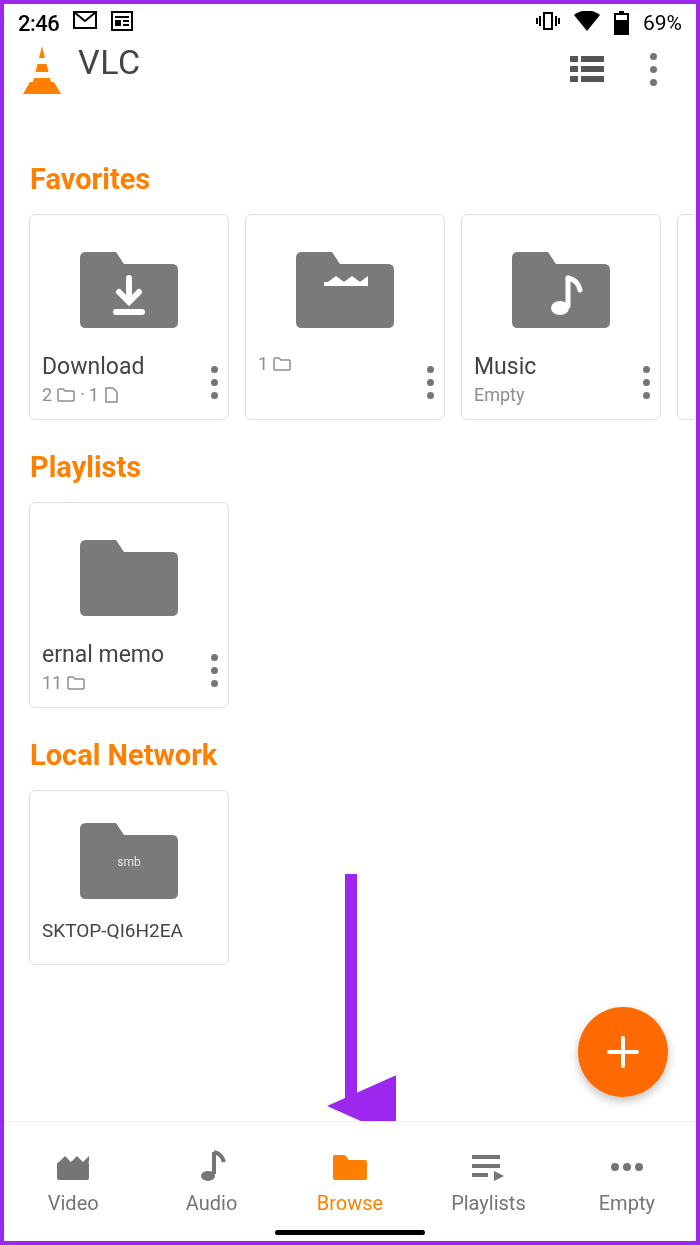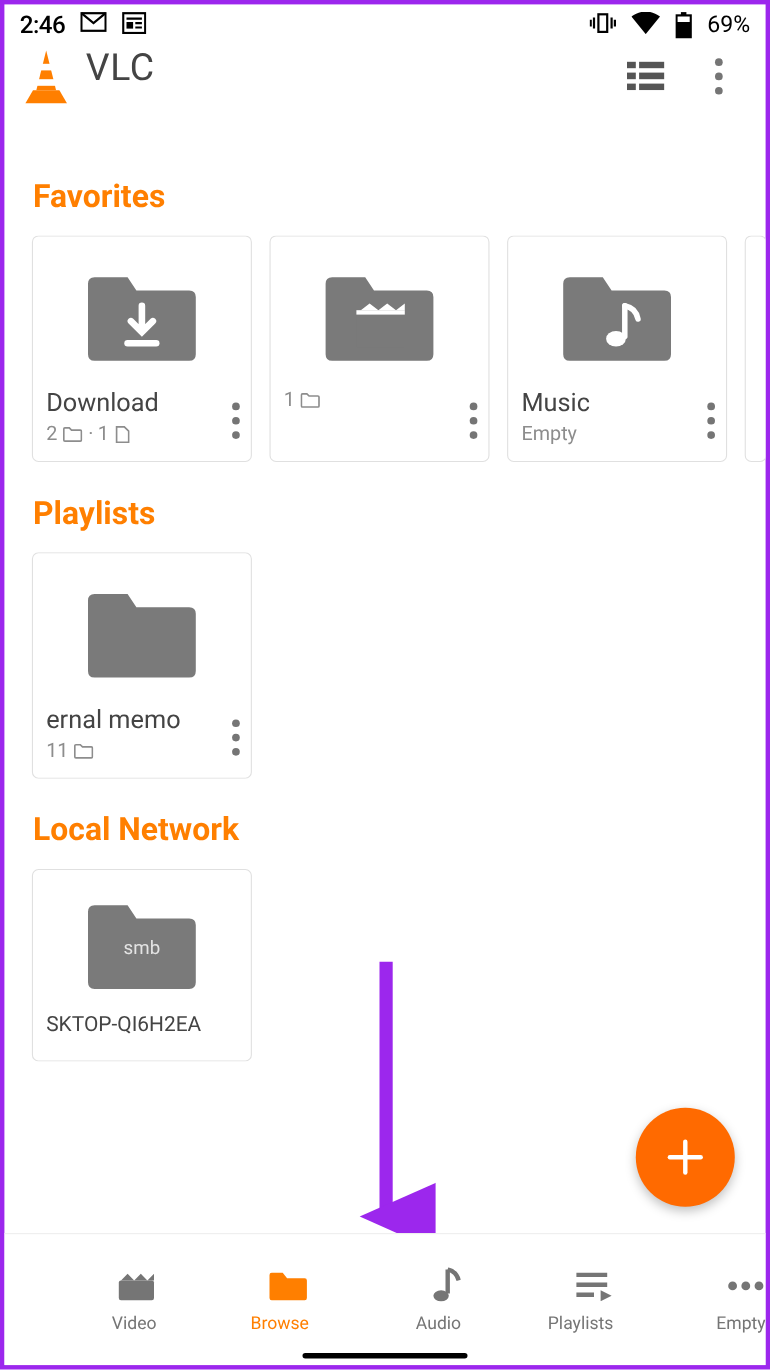--- a/index.html
+++ b/index.html
@@ -92,23 +92,23 @@
     font-size:50px; box-shadow:0 4px 10px rgba(0,0,0,.25);
   }
 
   
   .bottom-nav {
     position:absolute; left:0; right:0; bottom:0;
     height:120px; border-top:1px solid #eee;
     display:flex; background:#fff;
   }
   .nav-item {
-    flex:1; display:flex; flex-direction:column; align-items:flex-end;
+    flex:1; display:flex; flex-direction:column; align-items:center;
     justify-content:center; gap:6px;
-    color:var(--grey); font-size:16px;
+    color:var(--grey); font-size:20px;
   }
   .nav-item.active { color:var(--orange); }
   .nav-item .nav-ic { height:36px; display:flex; align-items:center; justify-content:center; }
   .home-ind {
     position:absolute; left:50%; transform:translateX(-50%);
     bottom:6px; width:150px; height:5px; background:#000; border-radius:3px;
   }
 
   
   .arrow {
@@ -317,21 +317,21 @@
 
 <div class="section">
   <div class="section-title">Local Network</div>
   <div class="cards">
     <div class="card" style="padding-bottom:22px;">
       <div class="card-icon-wrap" style="height:110px;">
         <span style="position:relative;">
           <svg width="110" height="90" viewBox="0 0 110 90">
             <path d="M6 20 L6 80 Q6 86 12 86 L98 86 Q104 86 104 80 L104 28 Q104 22 98 22 L50 22 L42 10 L12 10 Q6 10 6 16 Z" fill="#7a7a7a"></path>
           </svg>
-          <span style="position:absolute;left:50%;top:52%;transform:translate(-50%,-50%);color:#e4e4e4;font-size:17px;text-align:center;">smb</span>
+          <span style="position:absolute;left:50%;top:52%;transform:translate(-50%,-50%);color:#e4e4e4;font-size:12px;text-align:center;">smb</span>
         </span>
       </div>
       <div class="card-title" style="font-size:19px;white-space:nowrap;overflow:hidden;">SKTOP-QI6H2EA</div>
     </div>
   </div>
 </div>
 
 <div class="fab">
   <svg width="40" height="40" viewBox="0 0 40 40">
     <line x1="20" y1="6" x2="20" y2="34" stroke="#fff" stroke-width="4" stroke-linecap="round"></line>
@@ -351,37 +351,37 @@
 <div class="bottom-nav">
   <div class="nav-item">
     <span class="nav-ic">
       <svg width="36" height="30" viewBox="0 0 36 30" fill="#757575">
         <rect x="2" y="10" width="32" height="18" rx="2"></rect>
         <path d="M2 10 L34 10 L34 4 L28 10 L22 4 L16 10 L10 4 L4 10 Z"></path>
       </svg>
     </span>
     <span>Video</span>
   </div>
-  <div class="nav-item active">
-    <span class="nav-ic">
-      <svg width="38" height="30" viewBox="0 0 38 30">
-        <path d="M2 6 L2 26 Q2 28 4 28 L34 28 Q36 28 36 26 L36 10 Q36 8 34 8 L18 8 L14 3 L4 3 Q2 3 2 5 Z" fill="#ff7f00"></path>
-      </svg>
-    </span>
-    <span>Browse</span>
-  </div>
   <div class="nav-item">
     <span class="nav-ic">
       <svg width="28" height="34" viewBox="0 0 28 34" fill="#757575">
         <path d="M16 2 L16 24" stroke="#757575" stroke-width="4"></path>
         <ellipse cx="10" cy="26" rx="7" ry="5"></ellipse>
         <path d="M16 2 Q24 4 26 12" stroke="#757575" stroke-width="4" fill="none"></path>
       </svg>
     </span>
     <span>Audio</span>
+  </div>
+  <div class="nav-item active">
+    <span class="nav-ic">
+      <svg width="38" height="30" viewBox="0 0 38 30">
+        <path d="M2 6 L2 26 Q2 28 4 28 L34 28 Q36 28 36 26 L36 10 Q36 8 34 8 L18 8 L14 3 L4 3 Q2 3 2 5 Z" fill="#ff7f00"></path>
+      </svg>
+    </span>
+    <span>Browse</span>
   </div>
   <div class="nav-item">
     <span class="nav-ic">
       <svg width="36" height="28" viewBox="0 0 36 28">
         <line x1="2" y1="4" x2="30" y2="4" stroke="#757575" stroke-width="4"></line>
         <line x1="2" y1="13" x2="30" y2="13" stroke="#757575" stroke-width="4"></line>
         <line x1="2" y1="22" x2="18" y2="22" stroke="#757575" stroke-width="4"></line>
         <path d="M24 18 L34 23 L24 28 Z" fill="#757575"></path>
       </svg>
     </span>

